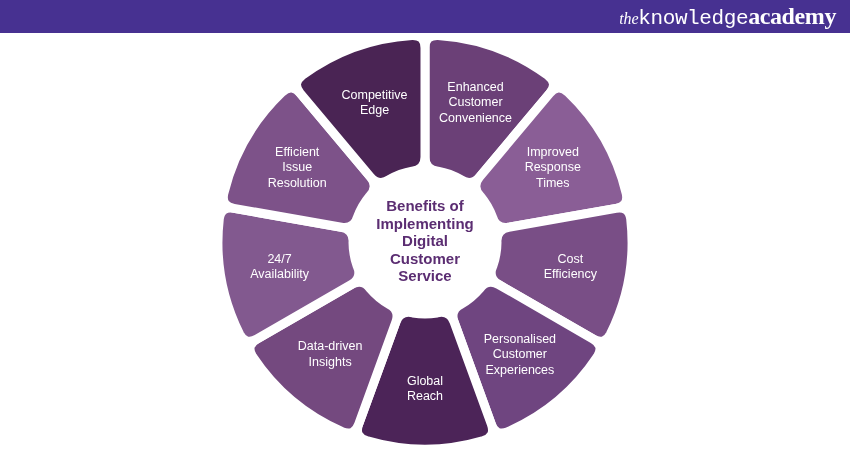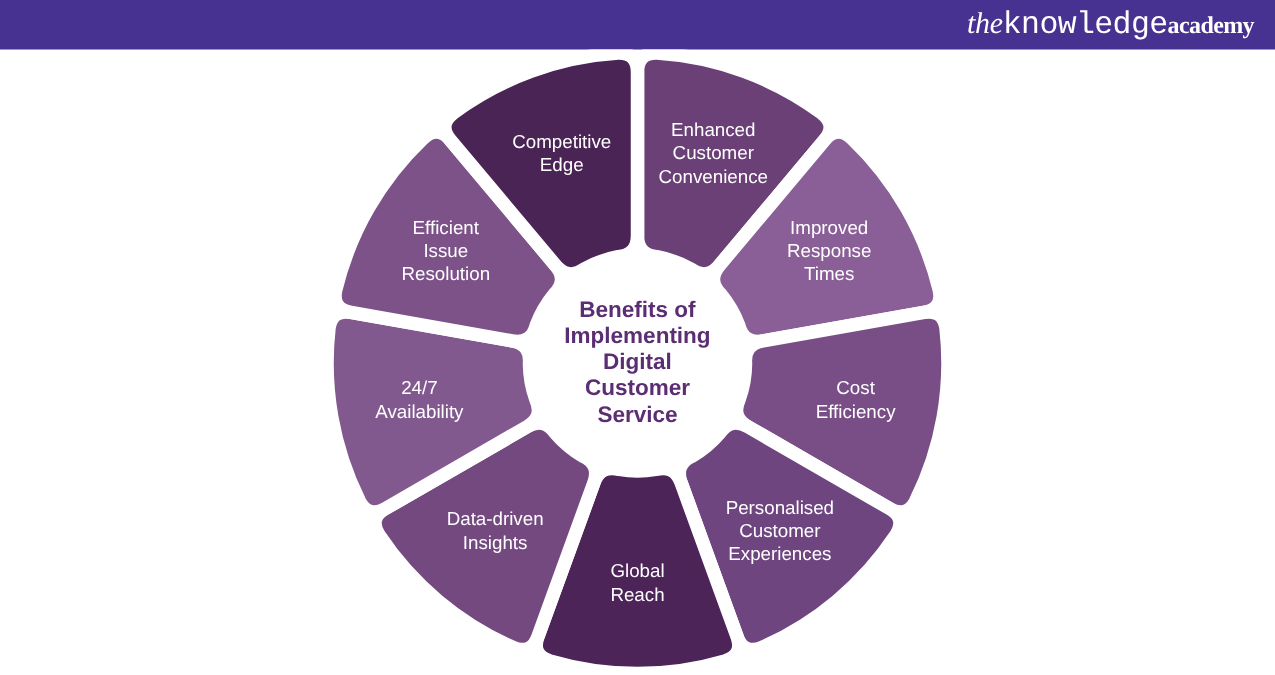--- a/index.html
+++ b/index.html
@@ -35,30 +35,30 @@
   }
   #brand-logo {
     margin-right: 14px;
     color: #ffffff;
     font-family: "Liberation Serif", serif;
     white-space: nowrap;
     line-height: 1;
   }
   #brand-logo .brand-the {
     font-style: italic;
-    font-size: 20px;
+    font-size: 16px;
     letter-spacing: -0.2px;
   }
   #brand-logo .brand-knowledge {
     font-size: 21px;
     letter-spacing: -0.4px;
     font-family: Liberation Mono, monospace;
   }
   #brand-logo .brand-academy {
-    font-size: 16px;
+    font-size: 24px;
     font-weight: bold;
     letter-spacing: -0.4px;
   }
 
   
   #wheel-diagram {
     position: absolute;
     left: 0;
     top: 33px;
     width: 850px;

